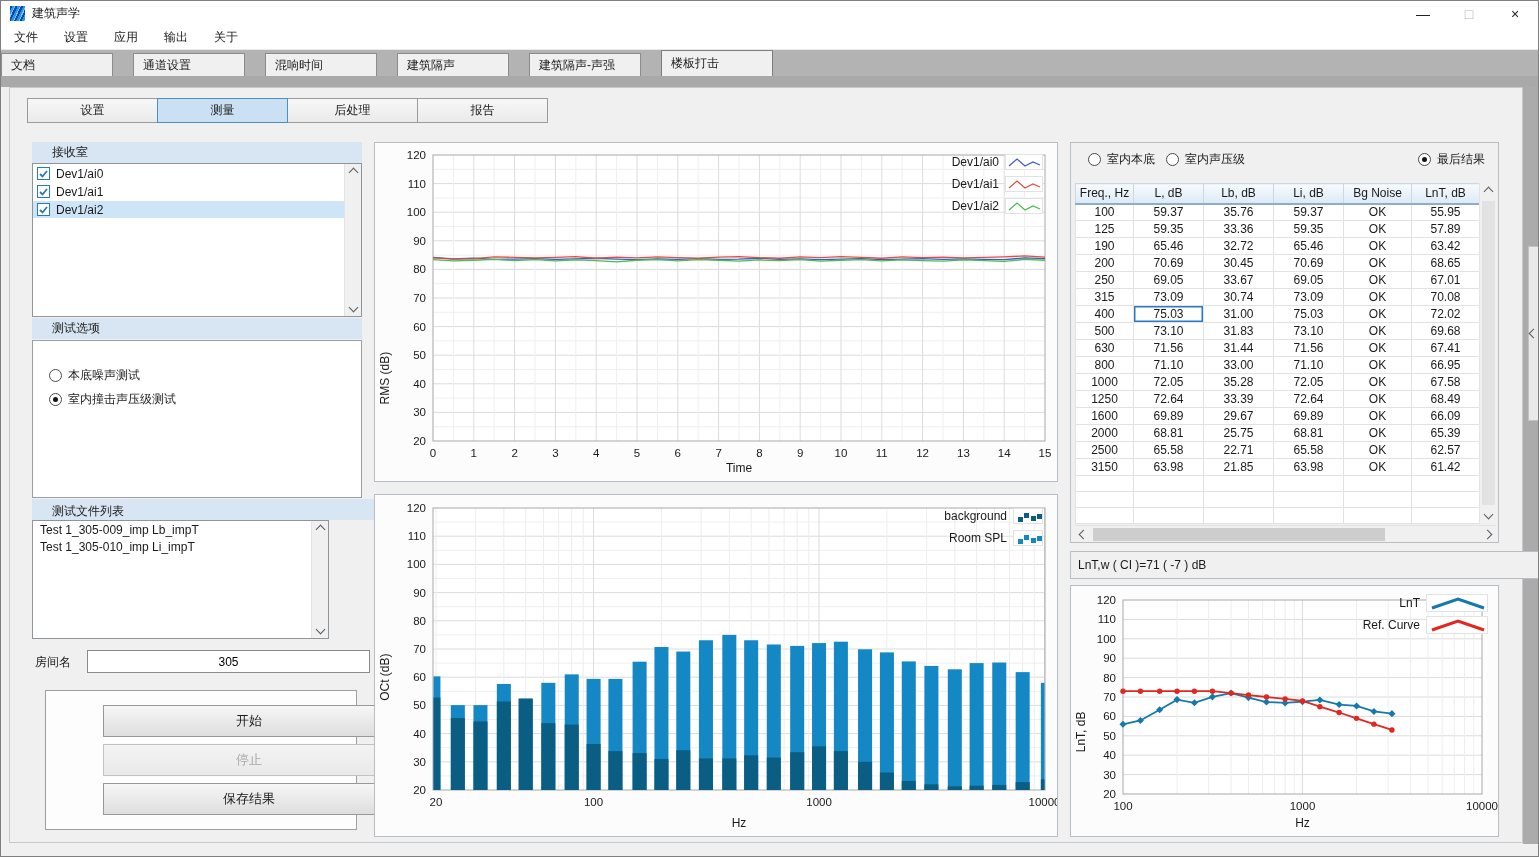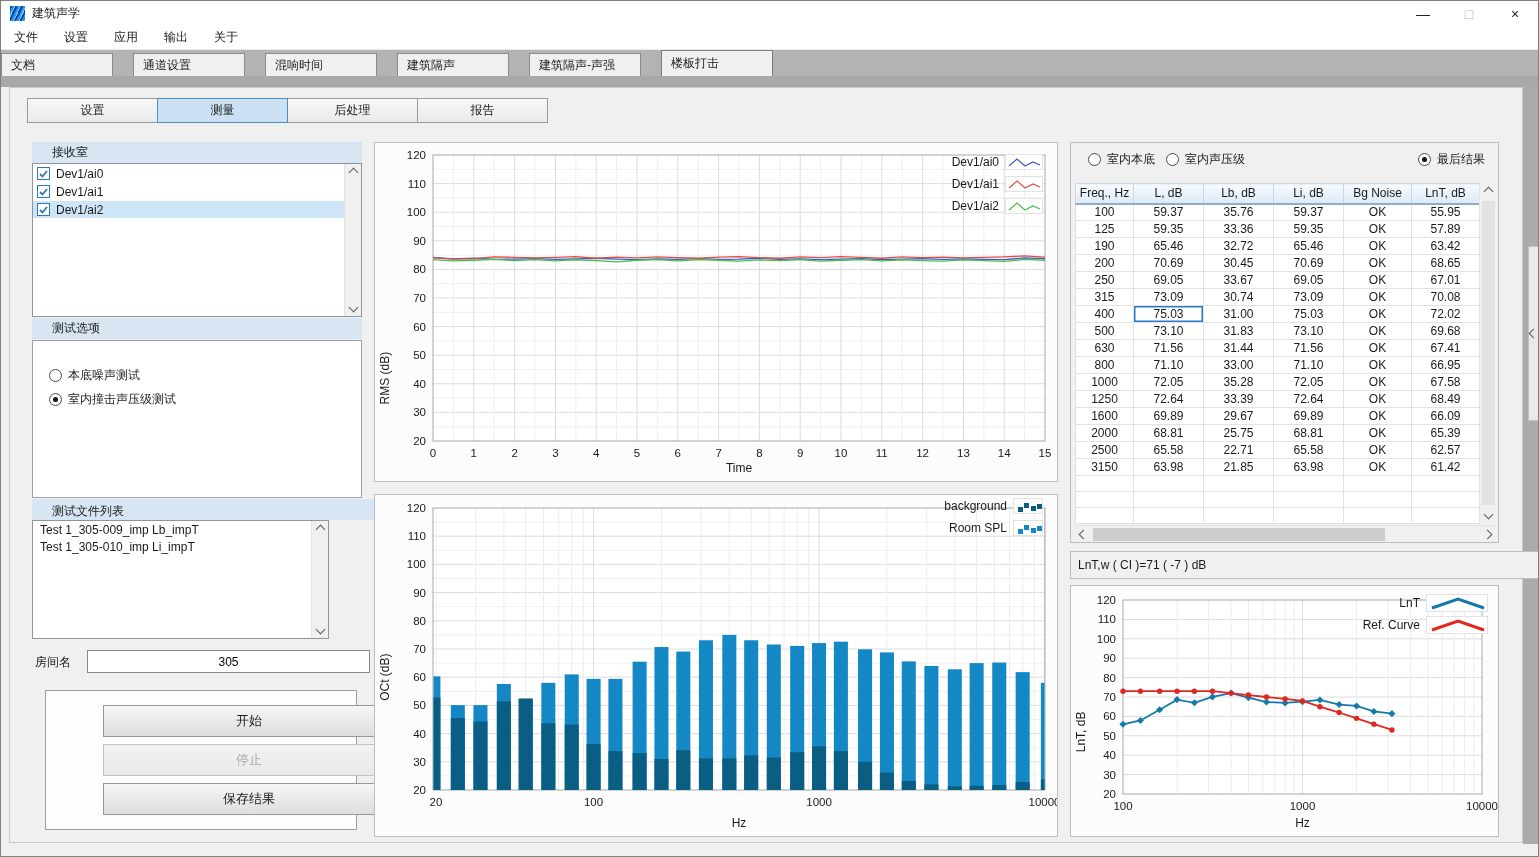--- a/index.html
+++ b/index.html
@@ -298,21 +298,21 @@
           <text x="670" y="314" text-anchor="middle" font-size="11.5" fill="#1a1a1a">15</text>
           <rect x="58" y="12" width="612" height="286" fill="none" stroke="#a8a8a8"></rect>
           <text x="364" y="329" text-anchor="middle" font-size="12" fill="#1a1a1a">Time</text>
           <text x="14" y="235.08" text-anchor="middle" font-size="12" fill="#1a1a1a" transform="rotate(-90 14 235.08)">RMS (dB)</text>
           <polyline points="58,114.388 78.4,115.81799999999998 98.8,115.24600000000001 119.2,116.38999999999999 139.6,116.10400000000004 160,115.53200000000001 180.4,116.38999999999999 200.8,115.81799999999998 221.2,115.24600000000001 241.6,116.10400000000004 262,116.67599999999999 282.4,115.81799999999998 302.8,116.38999999999999 323.2,115.53200000000001 343.6,116.38999999999999 364,116.10400000000004 384.4,115.24600000000001 404.8,116.38999999999999 425.2,115.81799999999998 445.59999999999997,116.67599999999999 466,116.10400000000004 486.4,115.53200000000001 506.79999999999995,116.67599999999999 527.2,116.10400000000004 547.6,115.53200000000001 568,116.38999999999999 588.4,115.81799999999998 608.8000000000001,116.38999999999999 629.2,116.67599999999999 649.6,114.96000000000001 670,115.53200000000001" fill="none" stroke="#3a5cc6" stroke-width="1.3"></polyline>
           <polyline points="58,114.96000000000001 78.4,116.10400000000004 98.8,115.53200000000001 119.2,113.816 139.6,114.388 160,114.96000000000001 180.4,114.388 200.8,113.53 221.2,115.24600000000001 241.6,114.102 262,114.96000000000001 282.4,113.816 302.8,114.67400000000004 323.2,115.24600000000001 343.6,114.102 364,113.53 384.4,114.67400000000004 404.8,115.24600000000001 425.2,113.816 445.59999999999997,114.67400000000004 466,113.53 486.4,114.388 506.79999999999995,115.24600000000001 527.2,113.816 547.6,114.67400000000004 568,114.102 588.4,114.96000000000001 608.8000000000001,114.388 629.2,113.816 649.6,112.958 670,114.102" fill="none" stroke="#dd4f48" stroke-width="1.3"></polyline>
           <polyline points="58,116.67599999999999 78.4,117.82 98.8,117.24799999999999 119.2,116.38999999999999 139.6,117.53400000000002 160,116.67599999999999 180.4,117.82 200.8,116.96199999999999 221.2,117.53400000000002 241.6,118.96400000000003 262,117.24799999999999 282.4,116.67599999999999 302.8,117.82 323.2,116.67599999999999 343.6,117.24799999999999 364,118.106 384.4,116.96199999999999 404.8,117.53400000000002 425.2,116.67599999999999 445.59999999999997,118.106 466,117.24799999999999 486.4,116.67599999999999 506.79999999999995,117.82 527.2,116.96199999999999 547.6,117.53400000000002 568,118.106 588.4,116.96199999999999 608.8000000000001,117.53400000000002 629.2,118.392 649.6,116.38999999999999 670,117.24799999999999" fill="none" stroke="#47bd4c" stroke-width="1.3"></polyline>
         </svg>
       </div>
     <div class="chart-panel" id="oct-panel" style="left:364px;top:406px;width:684px;height:343px;">
-      <div class="legend" id="oct-legend" style="right:14px;top:0;">
+      <div class="legend" id="oct-legend" style="right:14px;top:10px;">
           <div class="lg-row">
             <span class="lg-label">background</span>
             <svg width="30" height="16" class="lg-icon">
               <rect x="4" y="8" width="5" height="5" fill="#0b5e83"></rect>
               <rect x="10" y="4" width="5" height="5" fill="#0b5e83"></rect>
               <rect x="17" y="7" width="5" height="5" fill="#0b5e83"></rect>
               <rect x="23" y="5" width="5" height="5" fill="#0b5e83"></rect>
             </svg>
           </div>
           <div class="lg-row">

